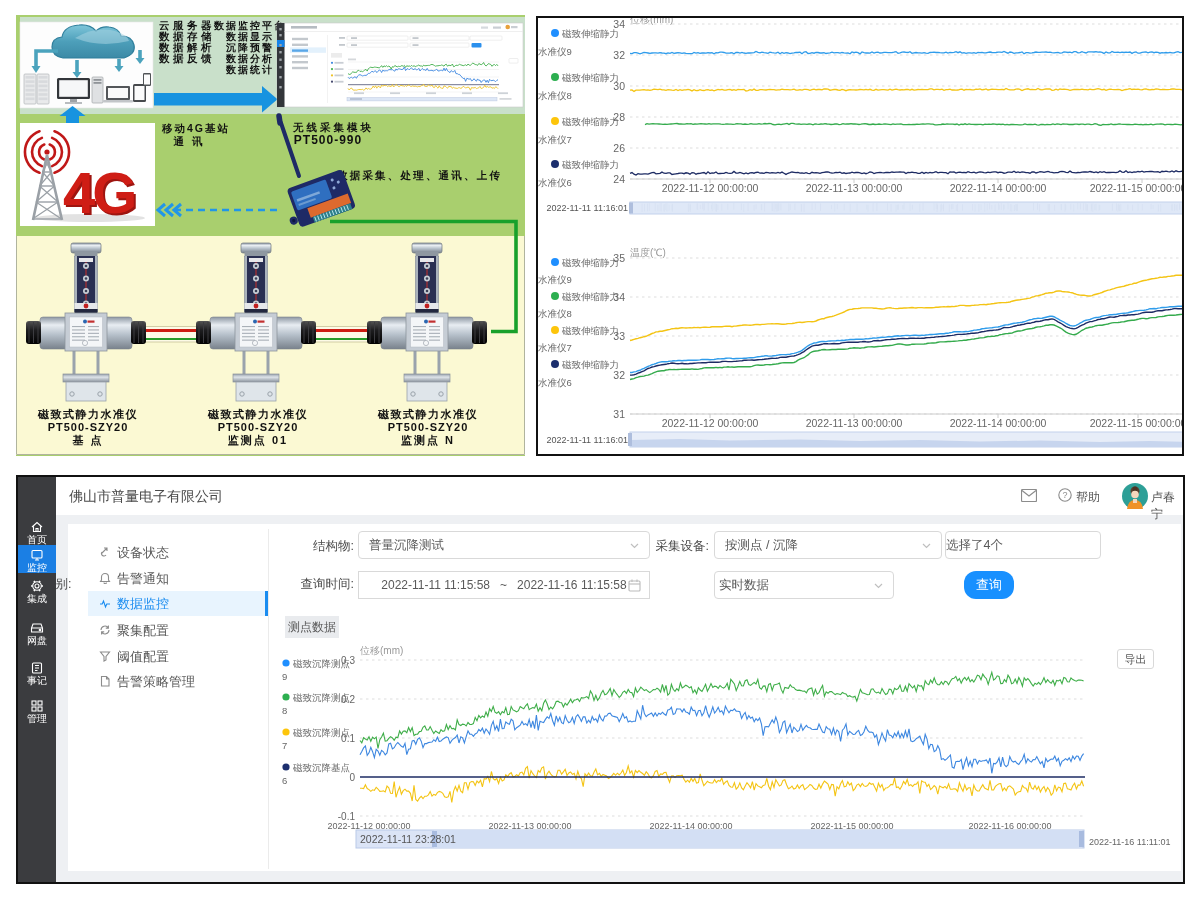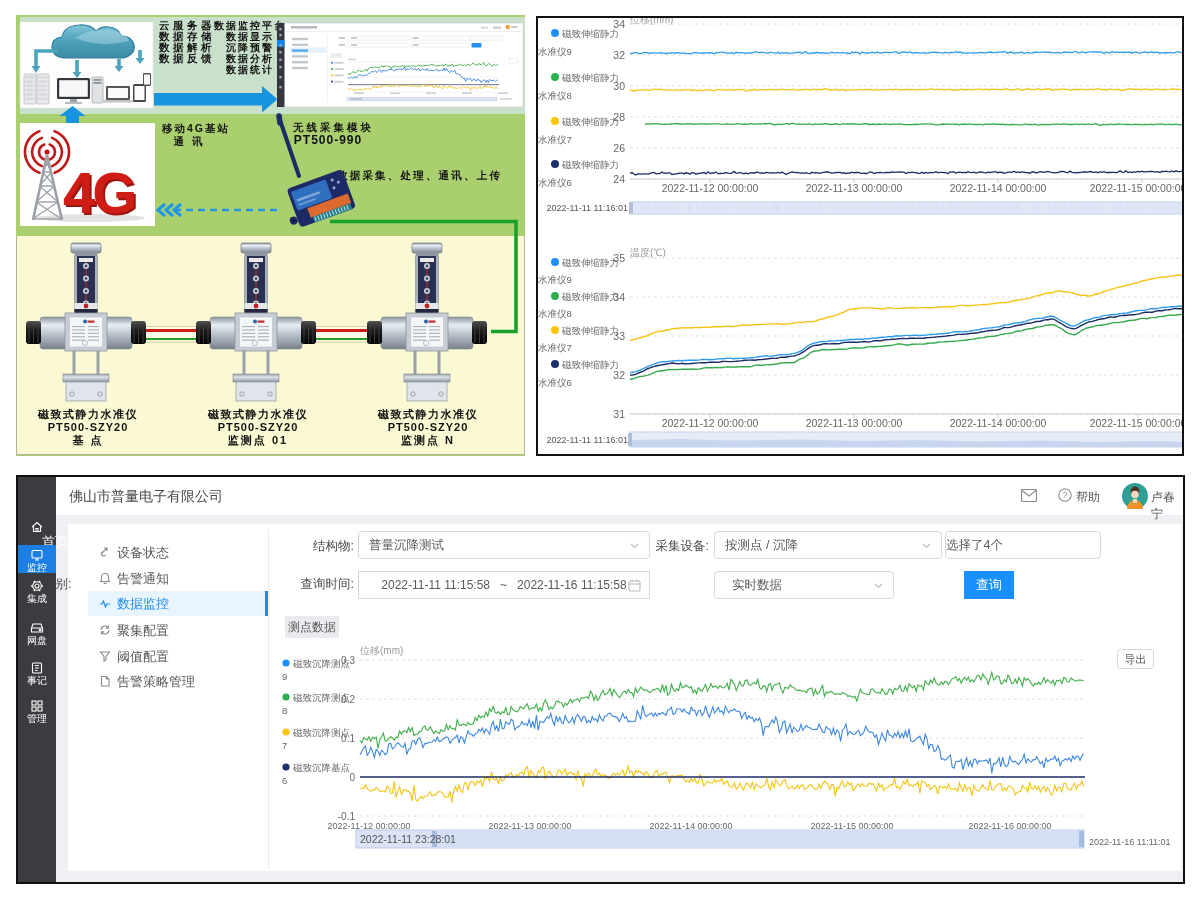--- a/index.html
+++ b/index.html
@@ -723,24 +723,24 @@
       </svg></div>
     <div class="abs" style="left:927px;top:54px;width:156px;height:28px;border:1px solid #d9d9d9;border-radius:4px;background:#fff;font-size:12.5px;color:#595959;line-height:26px;text-align:left;padding:0">选择了4个</div>
     <div class="abs" style="left:0;top:99px;width:336px;text-align:right;font-size:12.5px;color:#4a4a4a">查询时间:</div>
     <div class="abs" style="left:340px;top:94px;width:292px;height:28px;border:1px solid #d9d9d9;border-radius:0;background:#fff;font-size:12px;color:#595959;line-height:26px;text-align:center">2022-11-11 11:15:58&nbsp;&nbsp;&nbsp;~&nbsp;&nbsp;&nbsp;2022-11-16 11:15:58<svg style="position:absolute;right:8px;top:7px" width="13" height="13" viewBox="0 0 13 13">
         <rect x="1" y="2" width="11" height="10" rx="1" fill="none" stroke="#bbb" stroke-width="1.1"></rect>
         <line x1="1" y1="5" x2="12" y2="5" stroke="#bbb" stroke-width="1.1"></line>
         <line x1="4" y1="0.5" x2="4" y2="3" stroke="#bbb" stroke-width="1.1"></line>
         <line x1="9" y1="0.5" x2="9" y2="3" stroke="#bbb" stroke-width="1.1"></line>
       </svg></div>
     <div class="abs" style="left:0;top:99px;width:691px;text-align:left;font-size:12.5px;color:#4a4a4a">数据类别:</div>
-    <div class="abs" style="left:696px;top:94px;width:180px;height:28px;border:1px solid #d9d9d9;border-radius:4px;background:#fff;font-size:12.5px;color:#595959;line-height:26px;padding:0 0 0 17px">实时数据<svg style="position:absolute;right:10px;top:11px" width="9" height="6" viewBox="0 0 9 6">
+    <div class="abs" style="left:696px;top:94px;width:180px;height:28px;border:1px solid #d9d9d9;border-radius:4px;background:#fff;font-size:12.5px;color:#595959;line-height:26px;padding:0 0 0 4px">实时数据<svg style="position:absolute;right:10px;top:11px" width="9" height="6" viewBox="0 0 9 6">
         <path d="M1 1 L4.5 4.5 L8 1" fill="none" stroke="#bfbfbf" stroke-width="1.2"></path>
       </svg></div>
-    <div class="abs" style="left:946px;top:94px;width:50px;height:28px;background:#1890ff;border-radius:0;color:#fff;font-size:13px;text-align:center;line-height:28px">查询</div>
+    <div class="abs" style="left:946px;top:94px;width:50px;height:28px;background:#1890ff;border-radius:12px;color:#fff;font-size:13px;text-align:center;line-height:28px">查询</div>
     <div class="abs" style="left:267px;top:139px;width:54px;height:22px;background:#e9ebee;font-size:12px;color:#595959;text-align:center;line-height:22px">测点数据</div>
     <div class="abs" style="left:1099px;top:172px;width:37px;height:20px;border:1px solid #d9d9d9;border-radius:3px;background:#fff;font-size:11px;color:#595959;text-align:center;line-height:18px">导出</div>
     <svg class="abs" style="left:262px;top:167px" width="902" height="215" viewBox="0 0 902 215">
       <g transform="translate(-280,-645)">
         <text x="360" y="655" font-size="10" fill="#999">位移(mm)</text>
         <line x1="360" y1="661" x2="1085" y2="661" stroke="#ddd" stroke-width="1" stroke-dasharray="2.5 3.5"></line>
         <text x="355" y="664.5" font-size="10" fill="#666" text-anchor="end">0.3</text>
         <line x1="360" y1="700" x2="1085" y2="700" stroke="#ddd" stroke-width="1" stroke-dasharray="2.5 3.5"></line>
         <text x="355" y="703.5" font-size="10" fill="#666" text-anchor="end">0.2</text>
         <line x1="360" y1="739" x2="1085" y2="739" stroke="#ddd" stroke-width="1" stroke-dasharray="2.5 3.5"></line>
@@ -776,21 +776,21 @@
         <text x="360" y="844" font-size="10.5" fill="#555">2022-11-11 23:28:01</text>
         <text x="1089" y="846" font-size="9" fill="#666">2022-11-16 11:11:01</text>
       </g>
     </svg>
     <div class="abs" style="left:0;top:0;width:38px;height:405px;background:#3b3c3f"></div>
     <svg class="abs" style="left:12px;top:43px" width="14" height="14" viewBox="0 0 14 14">
       <g stroke="#fff" stroke-width="1.1" fill="#fff">
         <path d="M2 7 L7 2.5 L12 7 M3.5 6.5 V11.5 H10.5 V6.5 M6 11.5 V8.5 h2 v3" fill="none"></path>
       </g>
     </svg>
-    <div class="abs" style="left:0;top:56px;width:50px;text-align:right;font-size:13px;color:#fff">首页</div>
+    <div class="abs" style="left:0;top:56px;width:38px;text-align:center;font-size:10px;color:#fff">首页</div>
     <div class="abs" style="left:0;top:68px;width:38px;height:28px;background:#1b7fe4"></div>
     <svg class="abs" style="left:12px;top:71px" width="14" height="14" viewBox="0 0 14 14">
       <g stroke="#fff" stroke-width="1.1" fill="#fff">
         <rect x="2" y="2.5" width="10" height="7.5" rx="1" fill="none"></rect>
         <path d="M5 12 h4 M7 10 v2" fill="none"></path>
       </g>
     </svg>
     <div class="abs" style="left:0;top:84px;width:38px;text-align:center;font-size:10px;color:#fff">监控</div>
     <svg class="abs" style="left:12px;top:102px" width="14" height="14" viewBox="0 0 14 14">
       <g stroke="#fff" stroke-width="1.1" fill="#fff">

